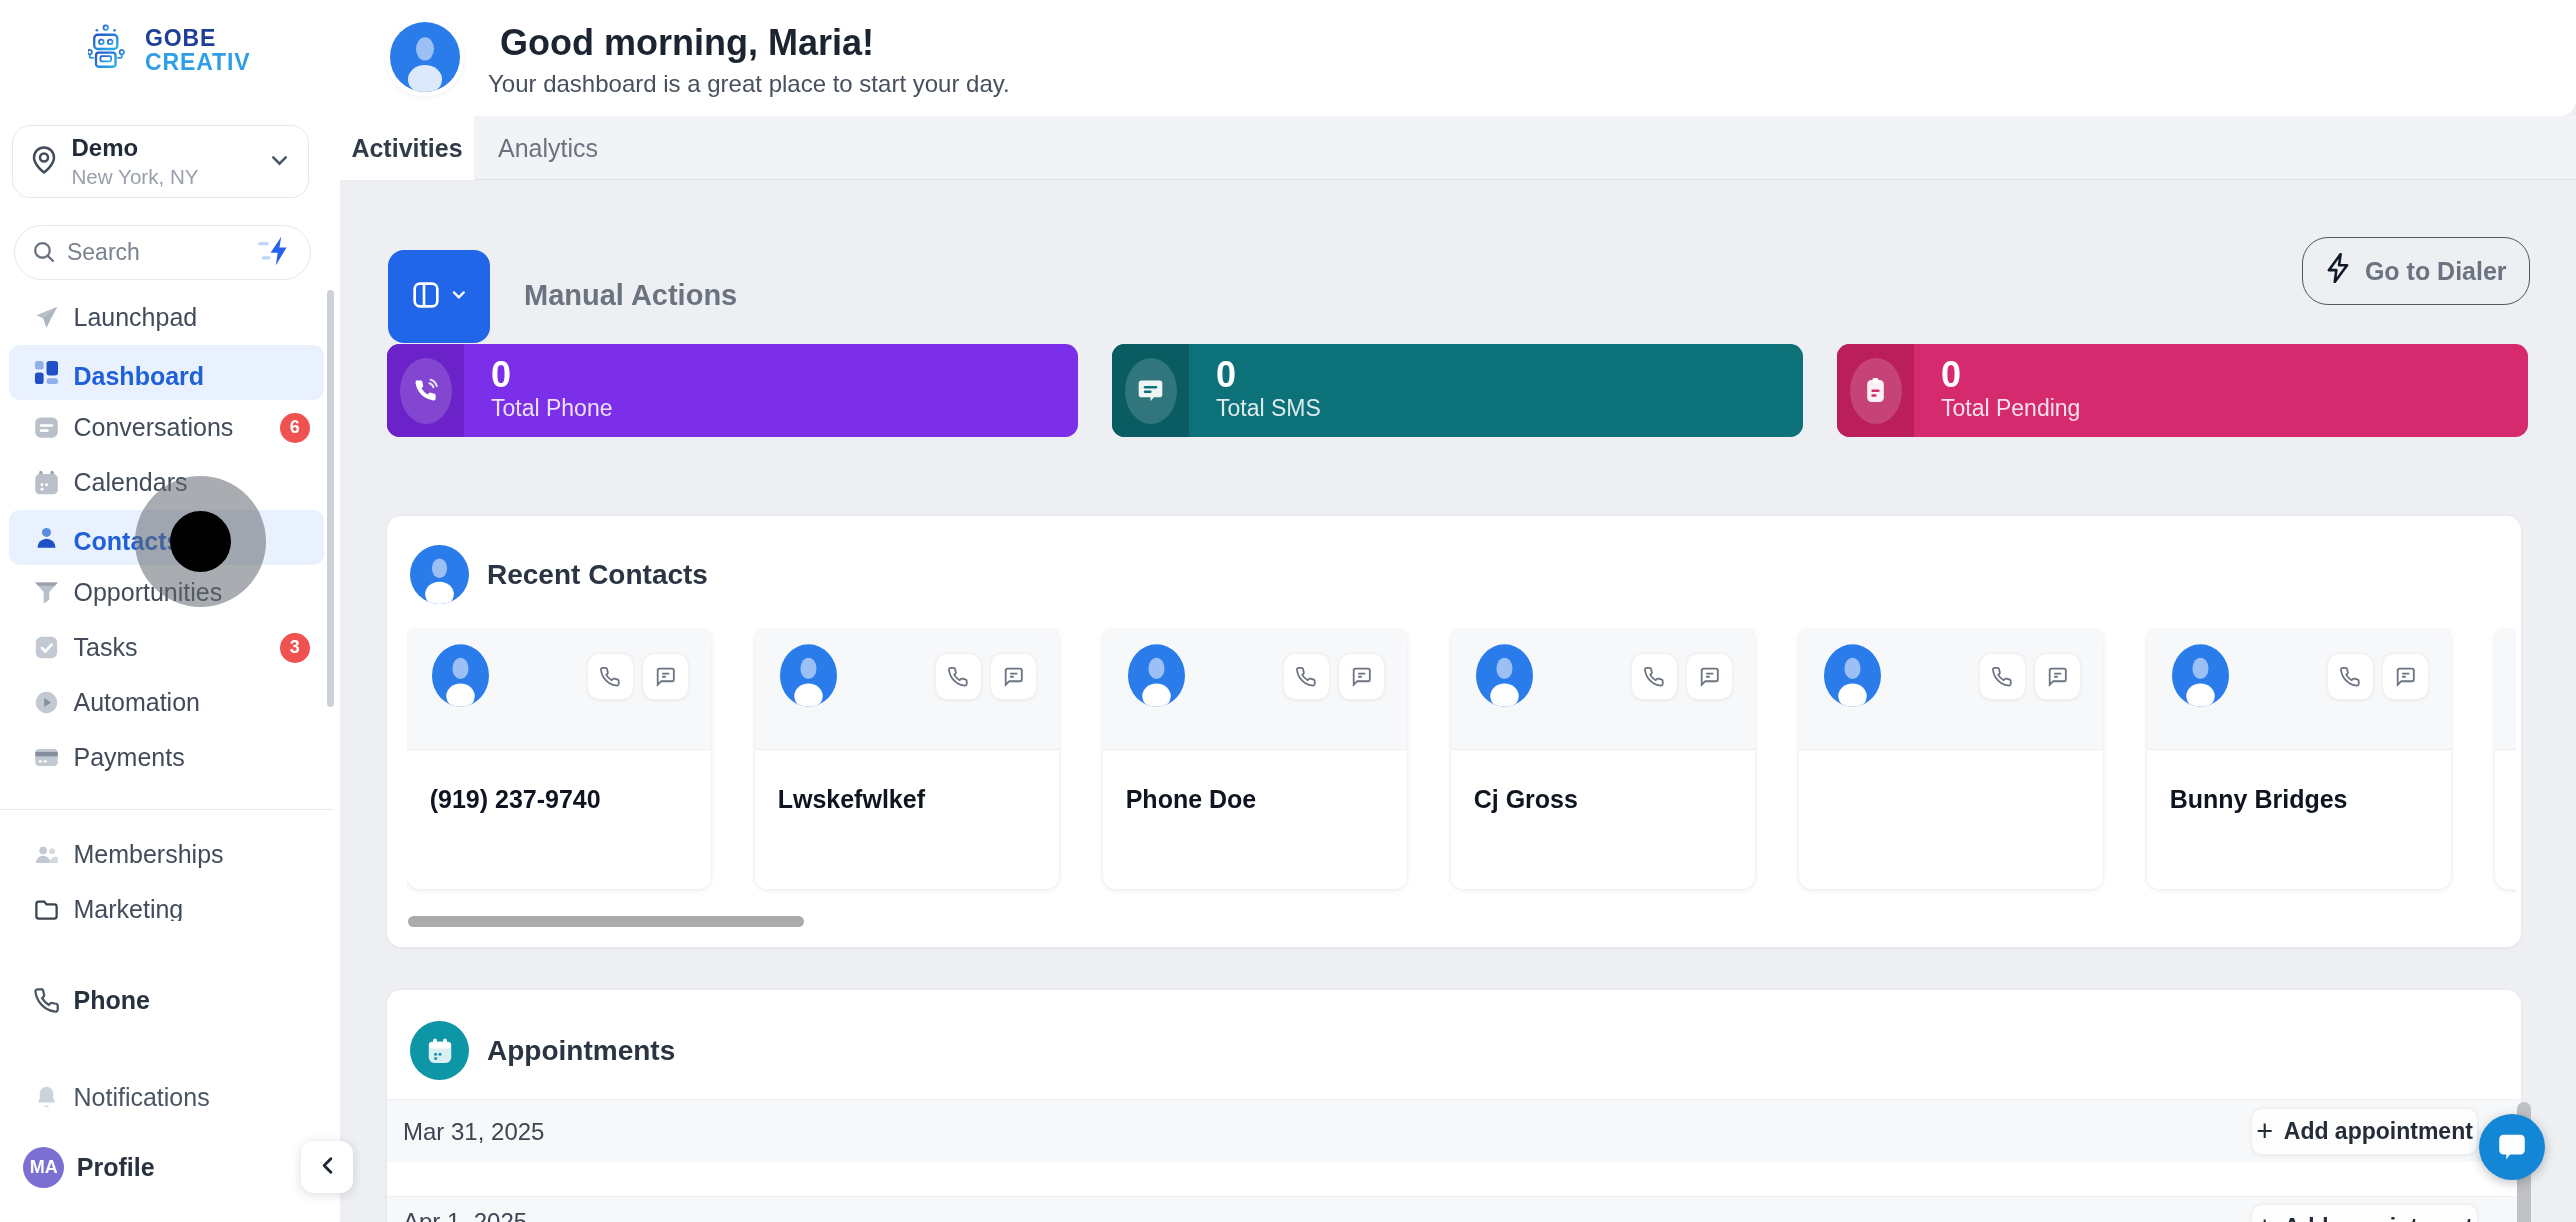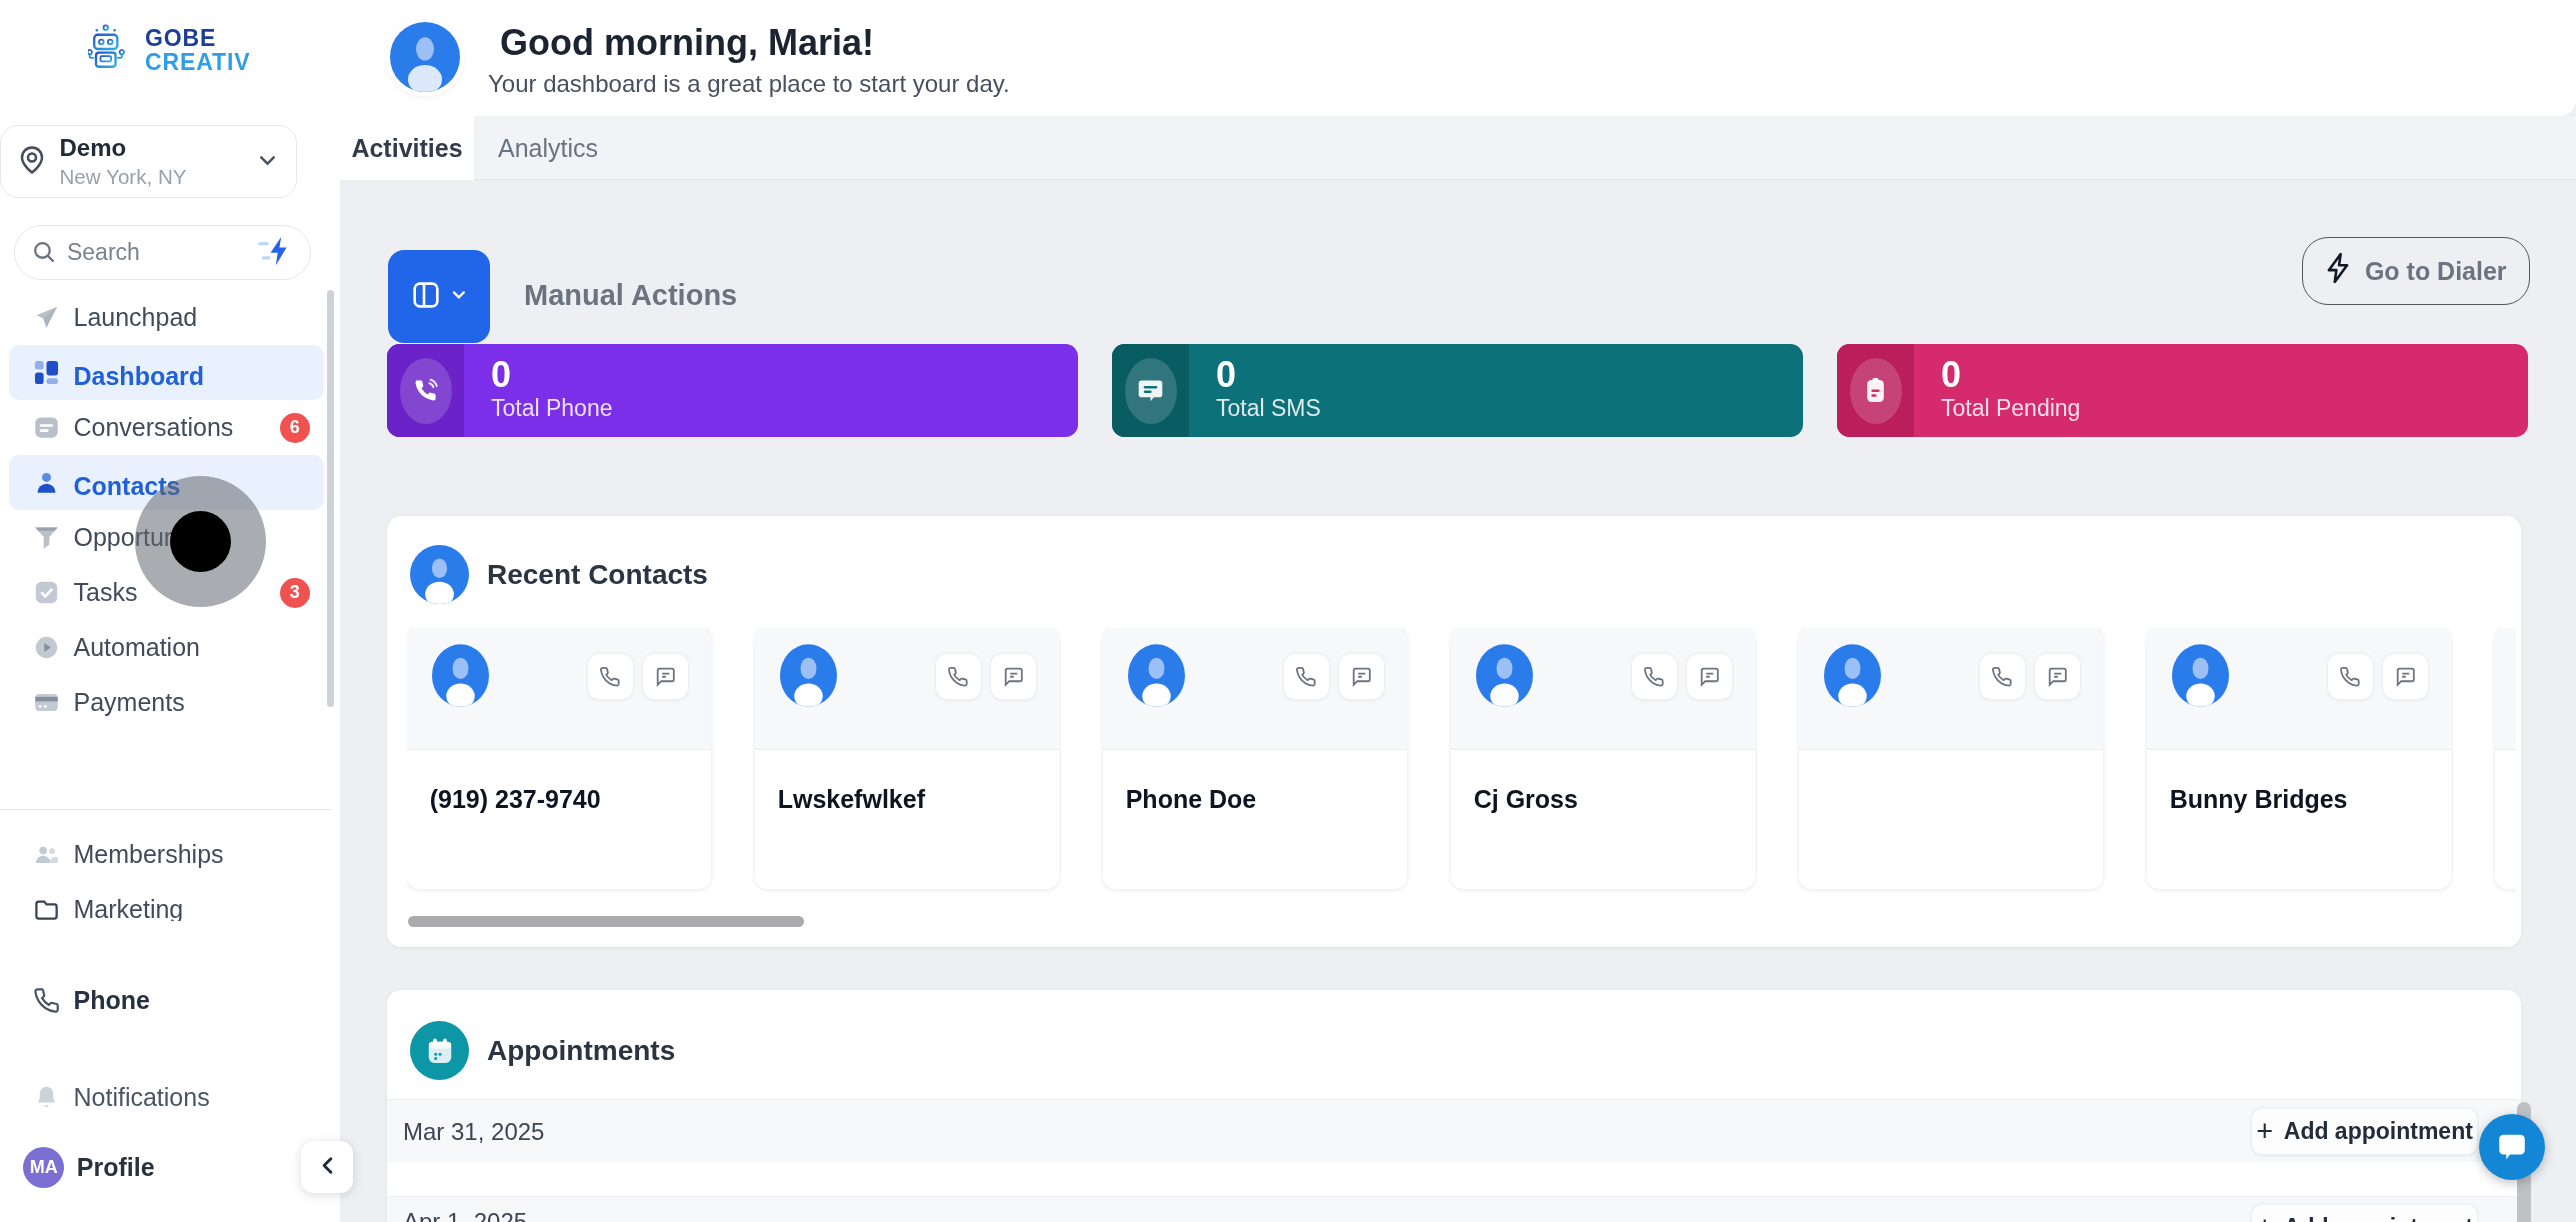--- a/index.html
+++ b/index.html
@@ -6,21 +6,21 @@
   html,body { width:2576px; height:1223px; overflow:hidden; }
   body { font-family:"Liberation Sans","DejaVu Sans",sans-serif; background:#edeff3; position:relative; }
 
   
   .sidebar { position:absolute; left:0; top:0; width:340px; height:1223px; background:#fff; z-index:5; }
   .logo { position:absolute; left:88px; top:21.5px; display:flex; align-items:center; gap:9px; }
   .logo-text { font-weight:800; font-size:23px; line-height:24px; letter-spacing:0.9px; }
   .logo-line1 { color:#1c3e97; }
   .logo-line2 { color:#2e9fe6; }
 
-  .loc-box { position:absolute; left:0; top:125px; width:297px; height:73px; border:1.8px solid #e4e7ec;
+  .loc-box { position:absolute; left:12px; top:125px; width:297px; height:73px; border:1.8px solid #e4e7ec;
              border-radius:18px; background:#fff; display:flex; align-items:center; padding:0 16px; cursor:pointer; }
   .loc-texts { margin-left:12.5px; }
   .loc-name { font-size:24px; font-weight:700; color:#222b38; }
   .loc-city { font-size:20.6px; color:#98a0ab; margin-top:2.7px; }
   .loc-chevron { margin-left:auto; }
 
   .search-box { position:absolute; left:14.3px; top:225px; width:297px; height:55px; border:1.8px solid #e4e7ec;
                 border-radius:28px; background:#fff; display:flex; align-items:center; padding:0 16px; }
   .search-box input { border:none; outline:none; flex:1; font-size:23px; color:#374151; margin-left:10.7px;
                       font-family:inherit; background:transparent; width:134px; }
@@ -213,20 +213,33 @@
       <span class="nav-icon">
         <svg width="27" height="27" viewBox="0 0 24 24">
             <rect x="2" y="3" width="20" height="18" rx="5" fill="#b9c0ca"></rect>
             <rect x="6" y="9" width="12" height="2.4" rx="1.2" fill="#fff"></rect>
             <rect x="6" y="13.5" width="8" height="2.4" rx="1.2" fill="#fff"></rect>
           </svg>
       </span>
       <span class="nav-label">Conversations</span>
       <span class="nav-badge">6</span>
     </div>
+    <div class="nav-item">
+      <span class="nav-icon">
+        <svg width="27" height="27" viewBox="0 0 24 24">
+          <rect x="5.5" y="1.5" width="3" height="6" rx="1.5" fill="#9aa2ae"></rect>
+            <rect x="15.5" y="1.5" width="3" height="6" rx="1.5" fill="#9aa2ae"></rect>
+          <rect x="2" y="4.5" width="20" height="18" rx="4" fill="#b9c0ca"></rect>
+          <circle cx="8" cy="14" r="1.3" fill="#fff"></circle>
+            <circle cx="12" cy="14" r="1.3" fill="#fff"></circle>
+            <circle cx="8" cy="18" r="1.3" fill="#fff"></circle>
+        </svg>
+      </span>
+      <span class="nav-label">Calendars</span>
+    </div>
     <div class="nav-item active">
       <span class="nav-icon">
         <svg width="27" height="27" viewBox="0 0 24 24">
             <circle cx="12" cy="7.5" r="4" fill="#5a8de0"></circle>
             <path d="M4 21 a8 8 0 0 1 16 0 z" fill="#2050c8"></path>
           </svg>
       </span>
       <span class="nav-label">Contacts</span>
     </div>
     <div class="nav-item">

